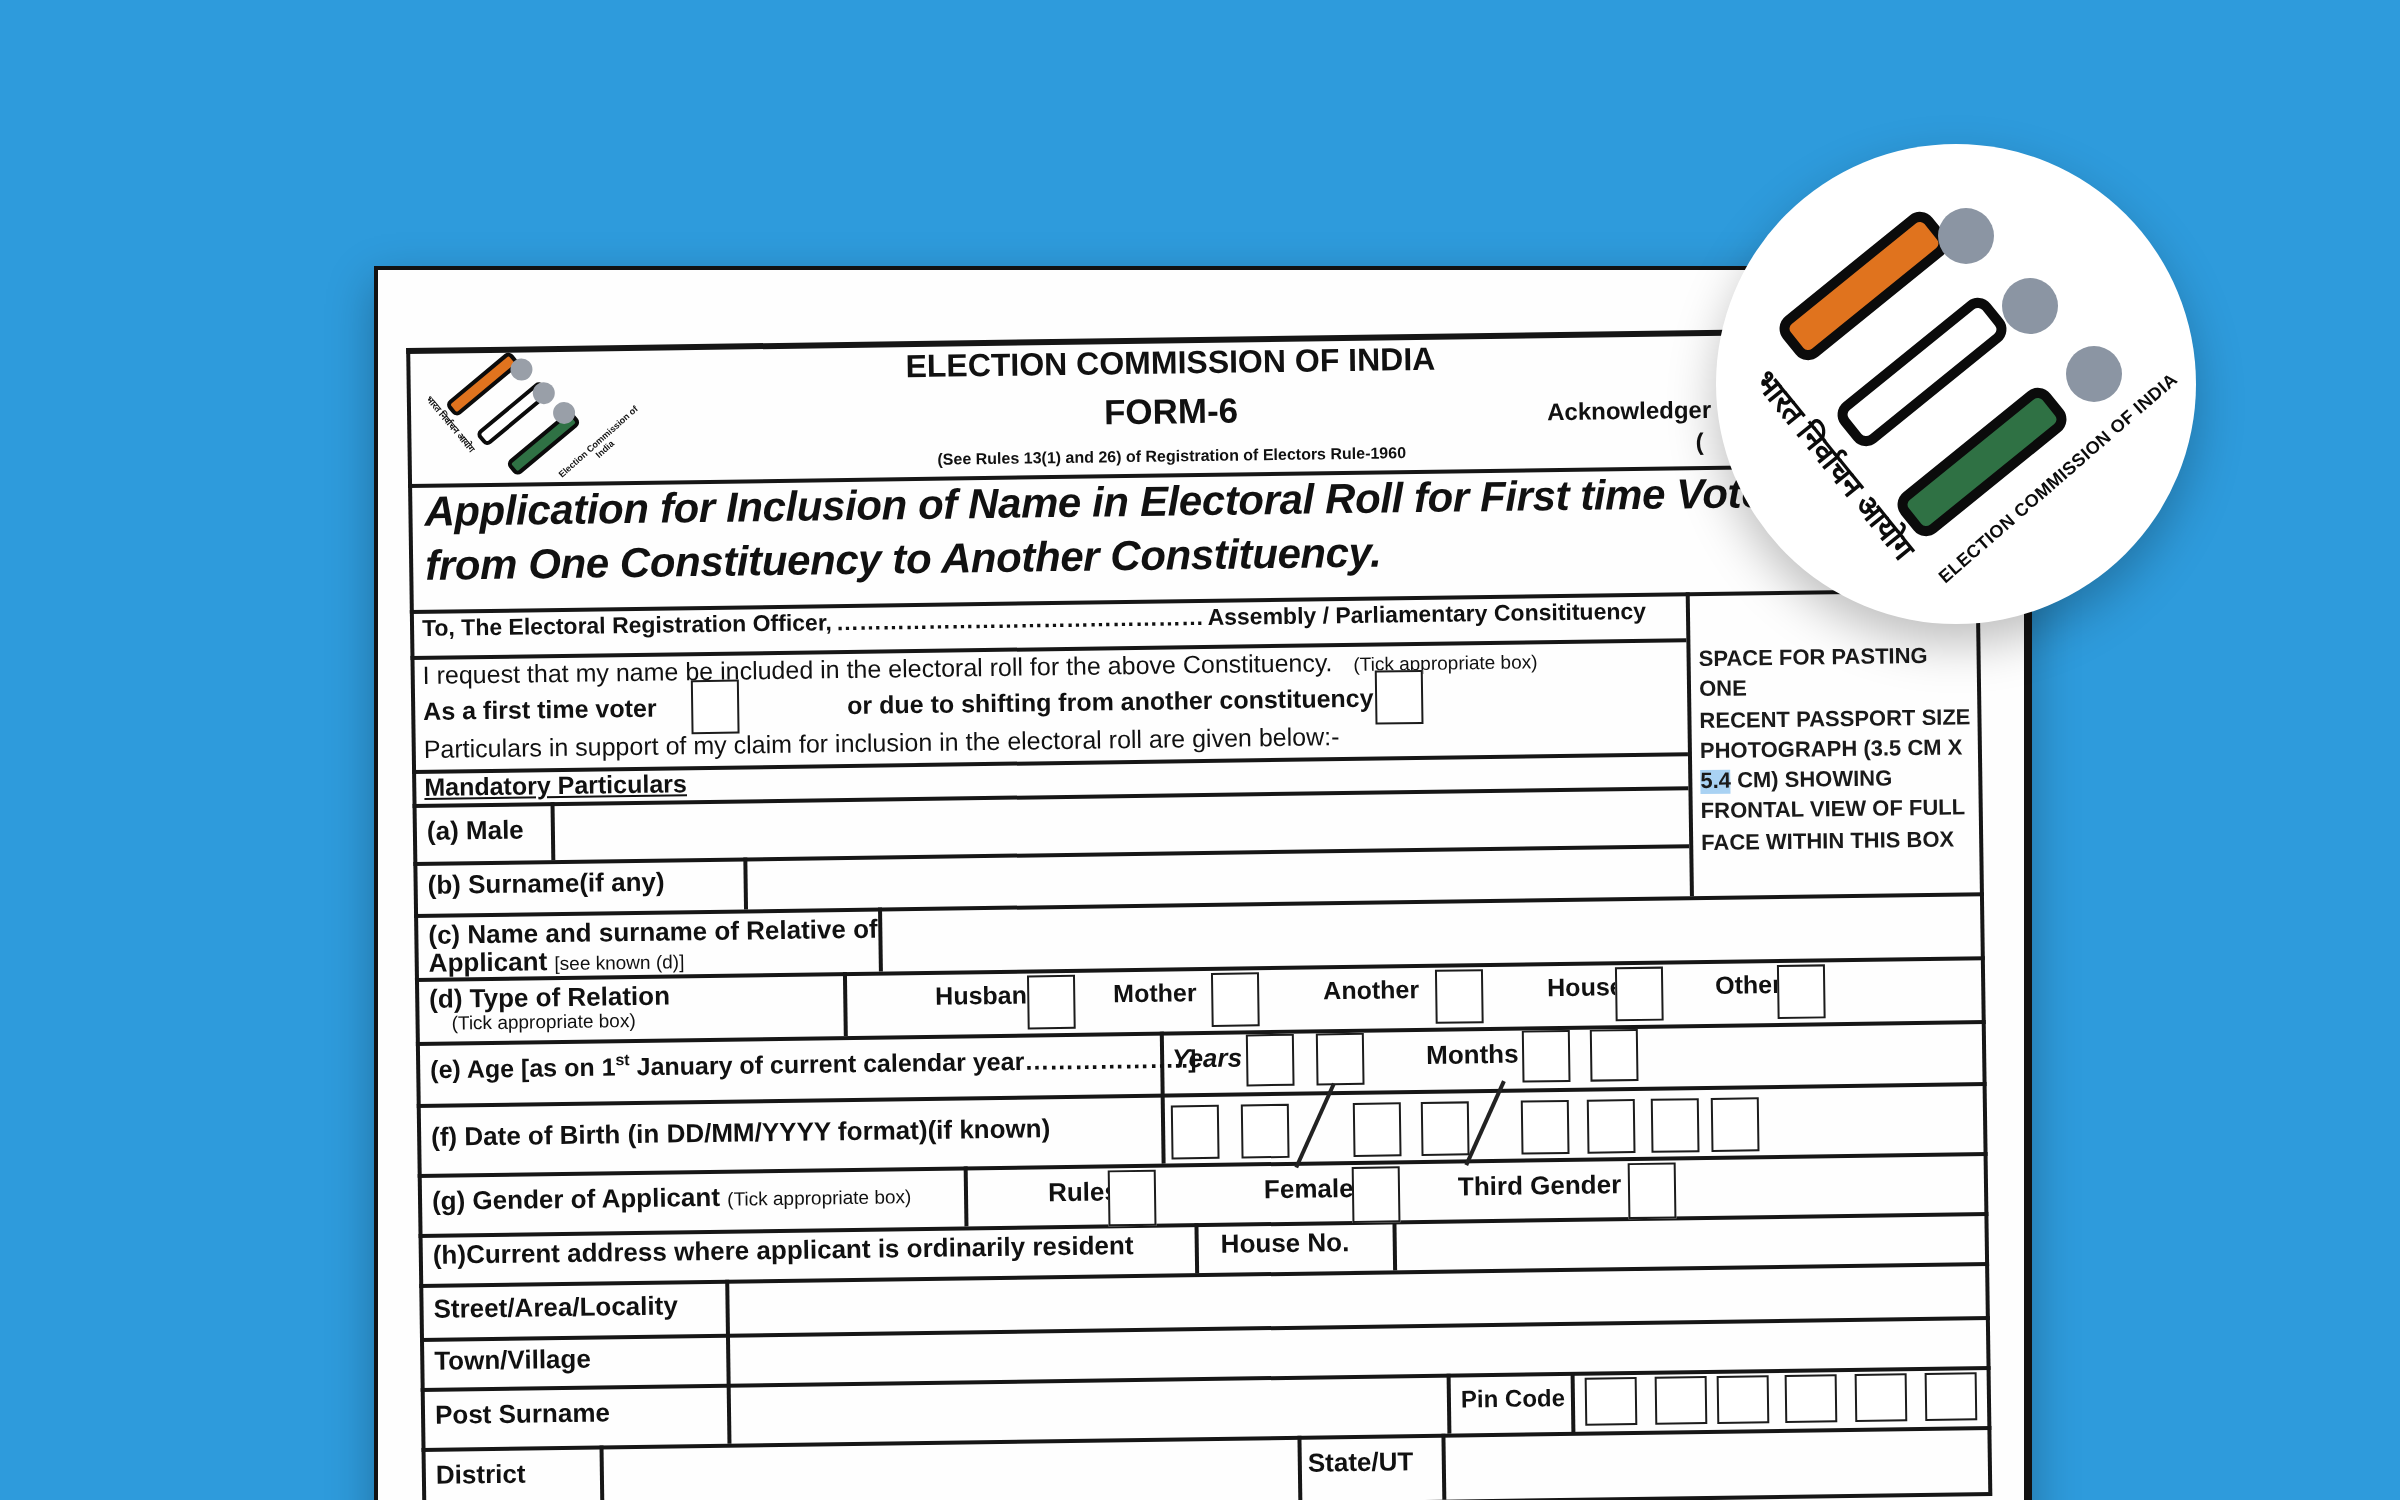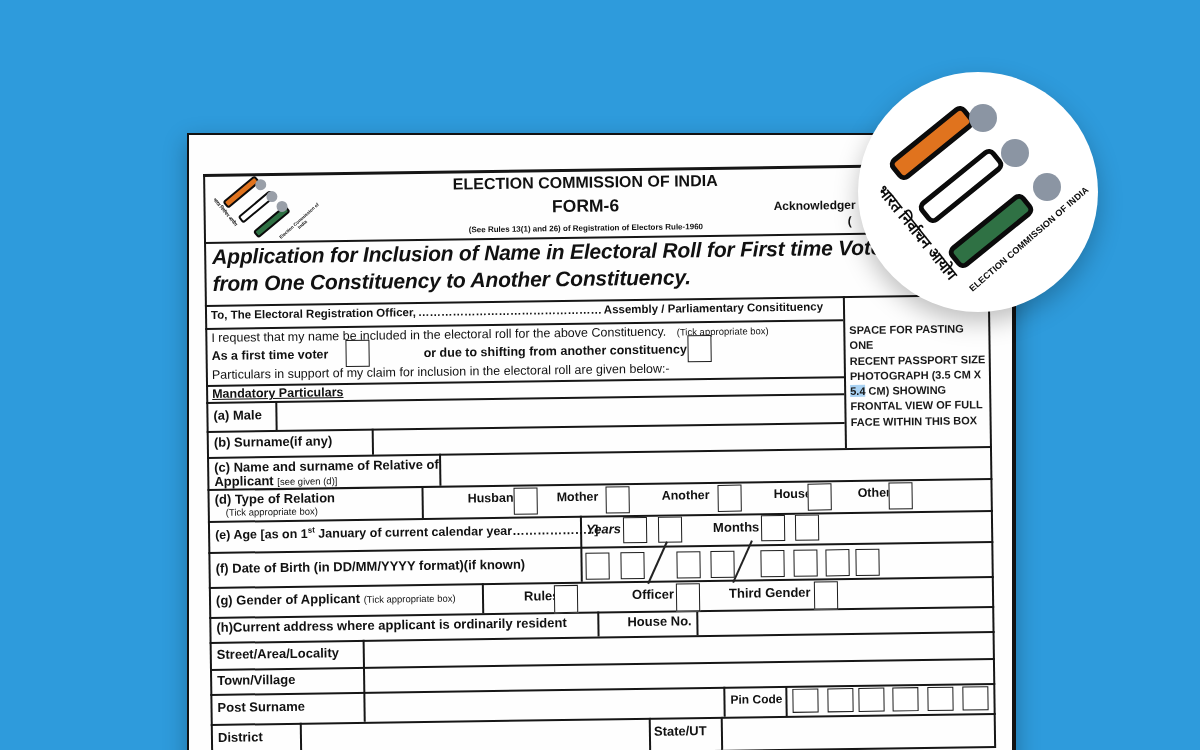--- a/index.html
+++ b/index.html
@@ -135,21 +135,21 @@
         <span>FACE WITHIN THIS BOX</span>
       </div>
 
       <div class="txt lbl" style="left:25px;top:273px;">(a) Male</div>
       <div class="inp" style="left:90px;top:268px;width:564px;height:27px;"></div>
       <div class="txt lbl" style="left:25px;top:300px;">(b) Surname(if any)</div>
       <div class="inp" style="left:186px;top:297px;width:468px;height:24px;"></div>
 
       <div class="txt lbl" style="left:25px;top:325px;">(c) Name and surname of Relative of</div>
       <div class="txt lbl" style="left:25px;top:339px;">
-        <span>Applicant </span><span class="sm">[see given (d)]</span>
+        <span>Applicant </span><span class="sm">[see known (d)]</span>
       </div>
       <div class="inp" style="left:252px;top:323px;width:402px;height:30px;"></div>
 
       <div class="txt lbl" style="left:25px;top:357px;">(d) Type of Relation</div>
       <div class="txt sm" style="left:36px;top:372px;">(Tick appropriate box)</div>
       <div class="txt" style="left:278px;top:360px;font-size:12.5px;font-weight:600;">Husband</div>
       <div class="cb" style="left:324px;top:357px;height:27px;"></div>
       <div class="txt" style="left:367px;top:360px;font-size:12.5px;font-weight:600;">Mother</div>
       <div class="cb" style="left:416px;top:357px;height:27px;"></div>
       <div class="txt" style="left:472px;top:360px;font-size:12.5px;font-weight:600;">Another</div>
@@ -179,27 +179,27 @@
       <div class="cb" style="left:570px;top:423px;height:27px;"></div>
       <div class="cb" style="left:603px;top:423px;height:27px;"></div>
       <div class="cb" style="left:635px;top:423px;height:27px;"></div>
       <div class="cb" style="left:665px;top:423px;height:27px;"></div>
 
       <div class="txt lbl" style="left:25px;top:458px;">
         <span>(g) Gender of Applicant </span><span class="sm">(Tick appropriate box)</span>
       </div>
       <div class="txt lbl" style="left:333px;top:458px;">Rules</div>
       <div class="cb" style="left:363px;top:455px;height:28px;"></div>
-      <div class="txt lbl" style="left:441px;top:458px;">Officer</div>
+      <div class="txt lbl" style="left:441px;top:458px;">Female</div>
       <div class="cb" style="left:485px;top:455px;height:28px;"></div>
       <div class="txt lbl" style="left:538px;top:458px;">Third Gender</div>
       <div class="cb" style="left:623px;top:455px;height:28px;"></div>
 
       <div class="txt lbl" style="left:25px;top:485px;">(h)Current address where applicant is ordinarily resident</div>
-      <div class="txt lbl" style="left:436px;top:485px;">House No.</div>
+      <div class="txt lbl" style="left:419px;top:485px;">House No.</div>
       <div class="inp" style="left:507px;top:483px;width:294px;height:23px;"></div>
 
       <div class="txt lbl" style="left:25px;top:512px;">Street/Area/Locality</div>
       <div class="inp" style="left:173px;top:508px;width:628px;height:25px;"></div>
       <div class="txt lbl" style="left:25px;top:538px;">Town/Village</div>
       <div class="inp" style="left:173px;top:535px;width:628px;height:23px;"></div>
       <div class="txt lbl" style="left:25px;top:565px;">Post Surname</div>
       <div class="inp" style="left:173px;top:560px;width:357px;height:28px;"></div>
       <div class="txt lbl" style="left:538px;top:565px;font-size:12px;">Pin Code</div>
       <div class="cb" style="left:600px;top:562px;width:26px;height:24px;"></div>

